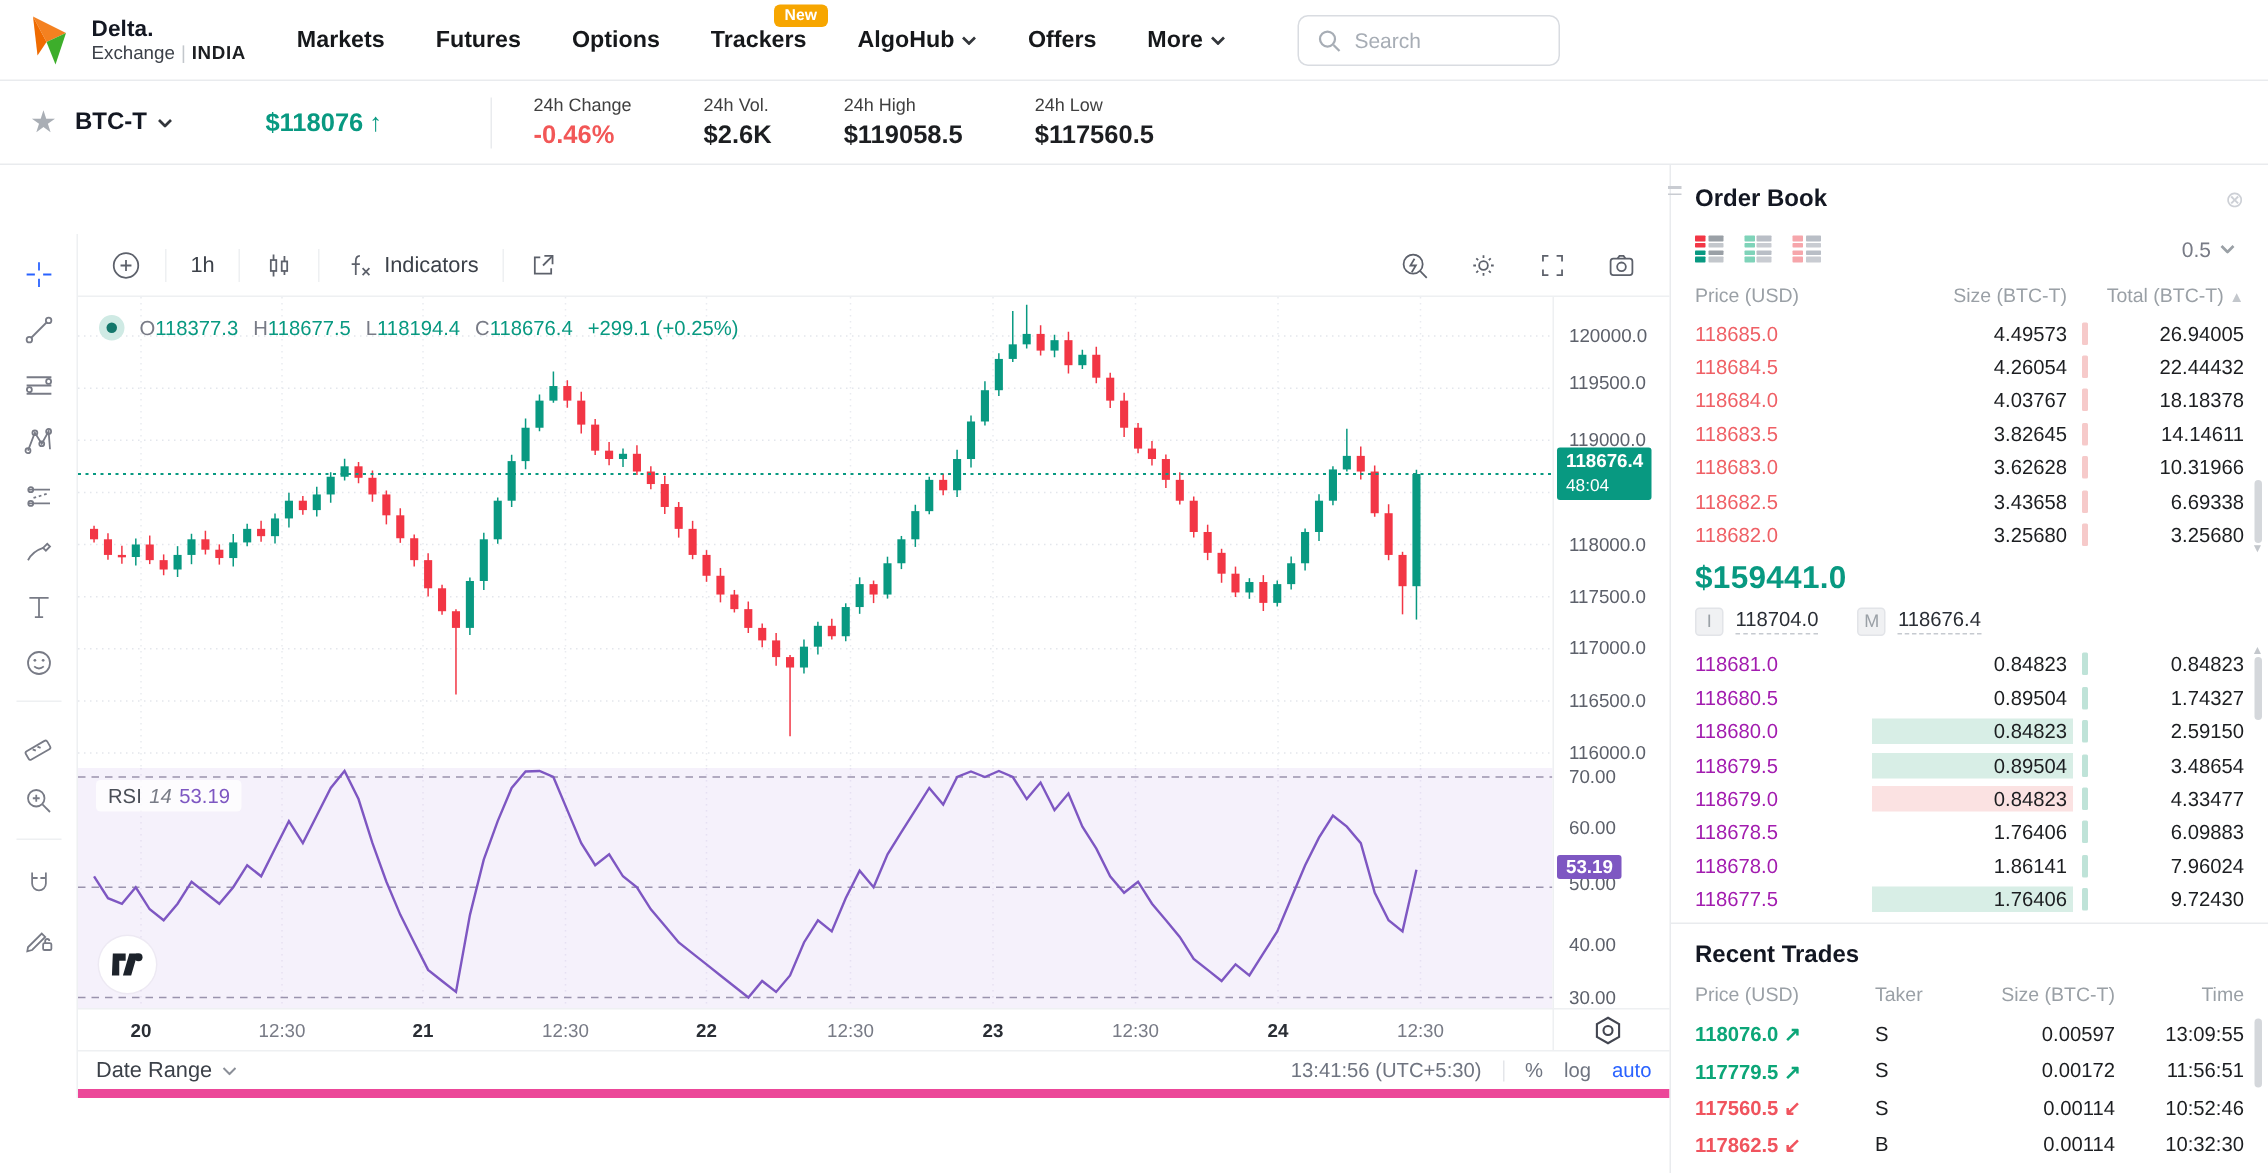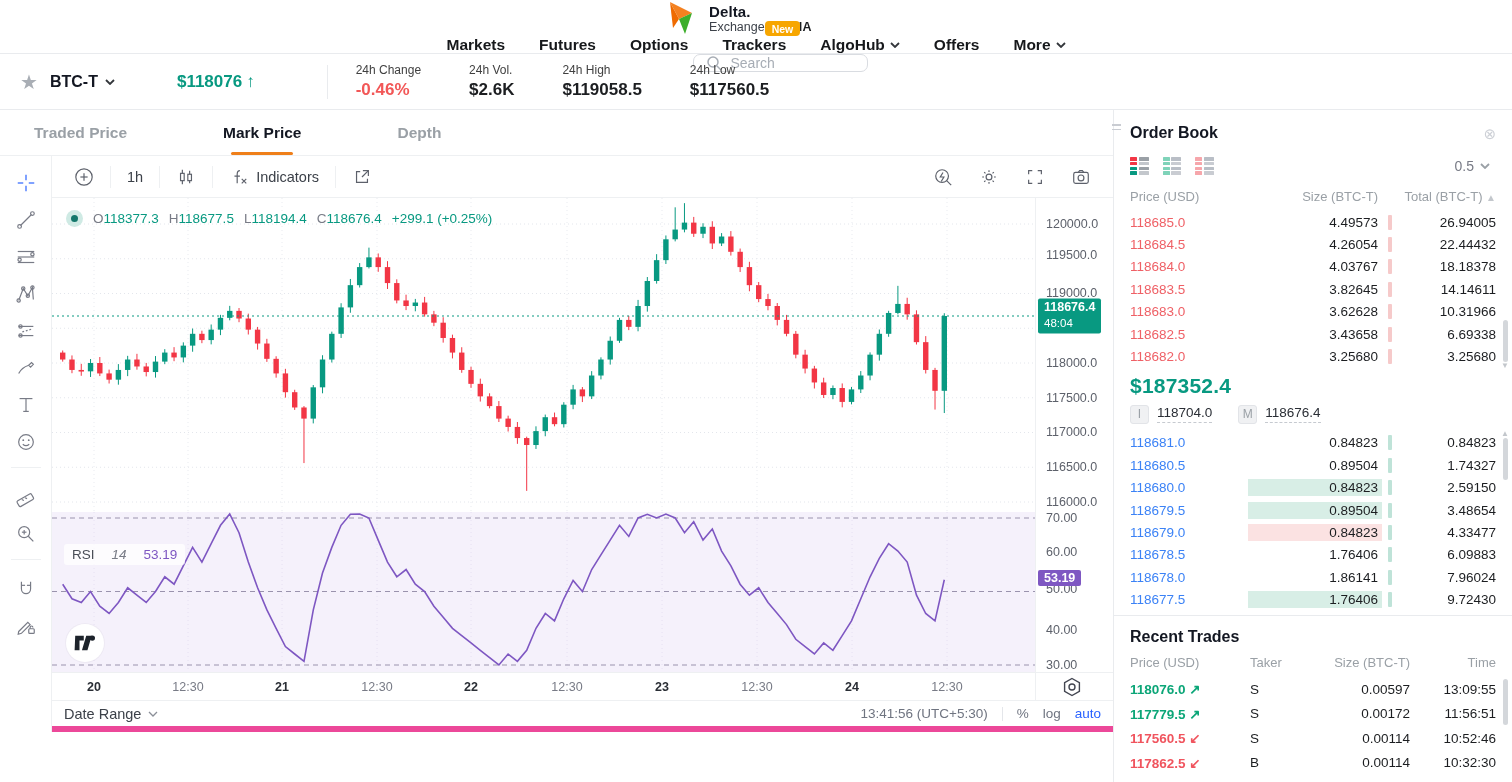--- a/index.html
+++ b/index.html
@@ -1,21 +1,21 @@
 <!DOCTYPE html>
 <html><head>
 <meta charset="utf-8">
 <style>
   * { margin:0; padding:0; box-sizing:border-box; }
   html,body { background:#fff; }
   body { font-family:"Liberation Sans", sans-serif; color:#131722; }
   #app { position:relative; width:1512px; height:782px; background:#fff; overflow:hidden; font-variant-numeric:tabular-nums; }
 
   
-  .nav { position:absolute; left:0; top:0; width:1512px; height:54px; display:flex; align-items:center; border-bottom:1px solid #e9ebee; padding:0 18px;flex-direction:column; }
+  .nav { position:absolute; left:0; top:0; width:1512px; height:54px; display:flex; align-items:center; border-bottom:1px solid #e9ebee; padding:0 18px; }
   .brand { display:flex; align-items:center; gap:9px; margin-right:34px; }
   .brand-text .b1 { font-size:15px; font-weight:700; letter-spacing:.1px; }
   .brand-text .b2 { font-size:12.5px; color:#3c4149; display:flex; gap:4px; align-items:center; }
   .brand-text .b2 .region { font-weight:700; letter-spacing:.4px; color:#1c1e21; }
   .brand-text .b2 .bar { color:#c3c7cc; }
   .nav-items { display:flex; align-items:center; gap:34px; }
   .nav-item { position:relative; font-size:15.5px; font-weight:600; color:#16181b; cursor:pointer; display:flex; align-items:center; gap:5px; text-decoration:none; }
   .nav-badge { position:absolute; top:-15px; right:-14px; background:#f7a600; color:#fff; font-size:10.5px; font-weight:700; padding:1.5px 7px; border-radius:4px; }
   .chev { width:10px; height:6px; }
   .chev polyline { fill:none; stroke:#33363b; stroke-width:1.8; }
@@ -56,21 +56,21 @@
 
   
   .main-pane { position:absolute; left:52px; top:198px; width:983px; height:314px; }
   .legend { position:absolute; left:66px; top:210px; display:flex; align-items:center; gap:10px; font-size:13.5px; }
   .legend .eye { width:17px; height:17px; border-radius:50%; background:#cfeae4; display:flex; align-items:center; justify-content:center; }
   .legend .eye i { width:7px; height:7px; border-radius:50%; background:#13776b; }
   .legend .k { color:#787b86; }
   .legend .v, .legend .chg { color:#089981; }
 
   .rsi-pane { position:absolute; left:52px; top:512px; width:983px; height:160px; background:#f5f1fb; }
-  .rsi-chip { position:absolute; left:12px; top:8px; background:rgba(255,255,255,.75); border-radius:3px; padding:3px 8px; font-size:13.5px; color:#4a4e57; display:flex; gap:17px;margin-top:24px; }
+  .rsi-chip { position:absolute; left:12px; top:8px; background:rgba(255,255,255,.75); border-radius:3px; padding:3px 8px; font-size:13.5px; color:#4a4e57; display:flex; gap:5px; }
   .rsi-chip .per { color:#787b86;font-style:italic; }
   .rsi-chip .val { color:#7e57c2; }
   .tv-logo { position:absolute; left:14px; bottom:10px; width:38px; height:38px; background:#fff; border-radius:50%; display:flex; align-items:center; justify-content:center; box-shadow:0 0 0 1px rgba(0,0,0,.03); }
 
   .v-sep { position:absolute; left:1035px; top:198px; width:1px; height:502px; background:#eef0f2; }
   .price-axis { position:absolute; left:1036px; top:198px; width:77px; height:474px; font-size:12.5px; color:#5d616b; }
   .ax-tick { position:absolute; left:10px; transform:translateY(-50%); white-space:nowrap; }
   .ax-badge { position:absolute; left:2px; transform:translateY(-50%); background:#089981; color:#fff; border-radius:2px; padding:2px 6px; line-height:1.25; font-size:12.5px; }
   .ax-badge .cd { font-weight:400; font-size:11.5px; }
   .ax-badge b { font-weight:700; }
@@ -96,21 +96,21 @@
   .ob-close { margin-left:auto; color:#cdd0d6; font-size:15px; cursor:pointer; line-height:1; }
   .ob-toggles { display:flex; align-items:center; gap:14px; padding:10px 16px 6px; }
   .ogrid { display:grid; grid-template-columns:7px 10px; grid-auto-rows:3.2px; gap:1.5px; cursor:pointer; }
   .ogrid i { border-radius:.5px; }
   .prec { margin-left:auto; display:flex; align-items:center; gap:6px; color:#787b86; font-size:14px; background:#fff; padding:2px 6px; border-radius:4px; cursor:pointer; }
   .ob-cols, .rt-cols { display:flex; padding:7px 16px; font-size:13px; color:#9aa0a6; }
   .ob-cols .c1 { width:118px; } .ob-cols .c2 { flex:1; text-align:right; } .ob-cols .c3 { width:118px; text-align:right; }
   .ob-list { position:relative; padding:0 16px; }
   .ob-row { display:flex; align-items:center; height:22.4px; font-size:13.5px; cursor:pointer; }
   .ob-row .p { width:118px; }
-  .ob-row .p.ask { color:#ef6066; } .ob-row .p.bid { color:#3b82f6; }
+  .ob-row .p.ask { color:#ef6066; } .ob-row .p.bid { color:#a21caf; }
   .ob-row .s { flex:1; text-align:right; color:#1c1e21; padding:1px 4px; }
   .ob-row .s.hl-green { background:#d8eee6; } .ob-row .s.hl-red { background:#fbe2e2; }
   .ob-row .bar { width:4px; height:15px; margin-left:6px; border-radius:1px; }
   .ob-row .bar.ask { background:#f6caca; } .ob-row .bar.bid { background:#bfe3d8; }
   .ob-row .t { width:104px; text-align:right; color:#1c1e21; }
   .sb { position:absolute; right:4px; width:5px; border-radius:3px; background:#d4d7db; }
   .sb-car { position:absolute; right:3px; font-size:8px; color:#c3c7cc; line-height:1; }
   .ob-mid { padding:6px 16px 8px; }
   .ob-mid .big { color:#089981; font-size:21px; font-weight:700; letter-spacing:.2px; }
   .im-row { display:flex; gap:26px; margin-top:7px; align-items:center; }
@@ -214,25 +214,20 @@
           <div class="lbl">24h High</div>
           <div class="val">$119058.5</div>
         </div>
       <div class="stat">
           <div class="lbl">24h Low</div>
           <div class="val">$117560.5</div>
         </div>
     </div>
   </section>
 
-  <div class="tabs">
-    <div class="tab">Traded Price</div>
-    <div class="tab active">Mark Price</div>
-    <div class="tab">Depth</div>
-  </div>
 
   <div class="side-toolbar">
     <div class="tool active">
         <svg viewBox="0 0 24 24">
           <line x1="12" y1="3" x2="12" y2="9"></line>
           <line x1="12" y1="15" x2="12" y2="21"></line>
           <line x1="3" y1="12" x2="9" y2="12"></line>
           <line x1="15" y1="12" x2="21" y2="12"></line>
         </svg>
       </div>
@@ -795,21 +790,21 @@
           <span class="t">6.69338</span>
         </div>
         <div class="ob-row">
           <span class="p ask">118682.0</span>
           <span class="s">3.25680</span>
           <span class="bar ask"></span>
           <span class="t">3.25680</span>
         </div>
       </div>
     <div class="ob-mid">
-      <div class="big">$187352.4</div>
+      <div class="big">$159441.0</div>
       <div class="im-row">
         <div class="im">
             <span class="b">I</span>
             <span class="v">118704.0</span>
           </div>
         <div class="im">
             <span class="b">M</span>
             <span class="v">118676.4</span>
           </div>
       </div>

